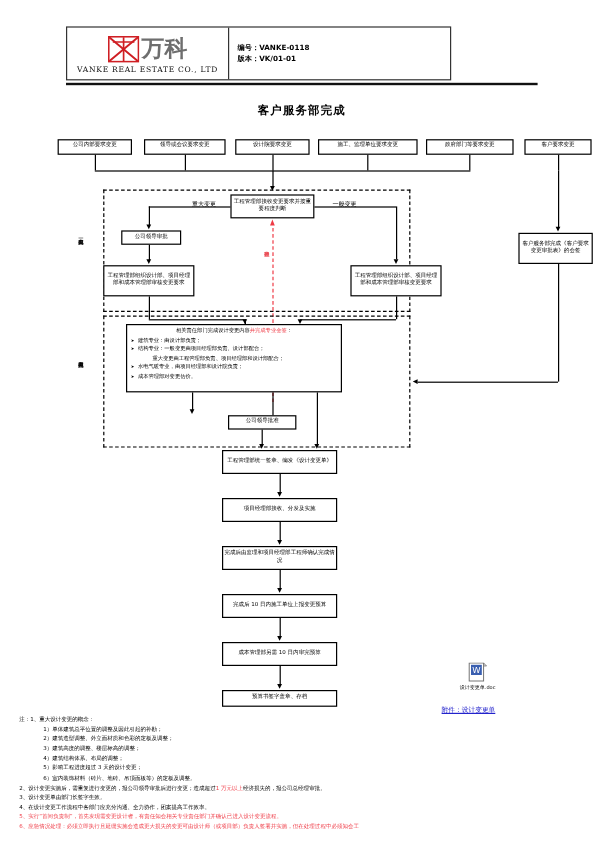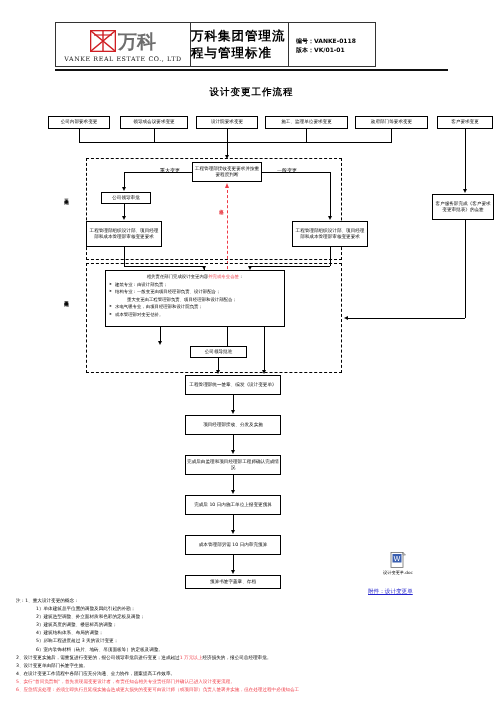--- a/index.html
+++ b/index.html
@@ -86,28 +86,27 @@
           <rect x="0.5" y="0.5" width="25" height="21" fill="none" stroke="#cf1f24" stroke-width="1.6"></rect>
           <path d="M1 1 L25 21 M25 1 L1 21" stroke="#cf1f24" stroke-width="1.6" fill="none"></path>
           <path d="M13 1 L13 21" stroke="#cf1f24" stroke-width="1.4"></path>
           <path d="M4 5 L22 5" stroke="#cf1f24" stroke-width="1.2"></path>
         </svg>
       </span>
       <span class="logo-cn">万科</span>
     </div>
     <div class="logo-en">VANKE  REAL  ESTATE  CO., LTD</div>
   </div>
-  <div class="hdr-title">万科集团管理流程与管理标准</div>
   <div class="hdr-meta">
     <div>编号：VANKE-0118</div>
     <div>版本：VK/01-01</div>
   </div>
 </div>
 <div class="abs" id="header-rule"></div>
-<div class="abs" id="doc-title">设计变更工作流程</div>
+<div class="abs" id="doc-title">客户服务部完成</div>
 
 <div class="abs box" style="left:48px;top:116px;width:62px;height:13px;">公司内部要求变更</div>
 <div class="abs box" style="left:120px;top:116px;width:68px;height:13px;">领导或会议要求变更</div>
 <div class="abs box" style="left:196px;top:116px;width:62px;height:13px;">设计院要求变更</div>
 <div class="abs box" style="left:265px;top:116px;width:83px;height:13px;">施工、监理单位要求变更</div>
 <div class="abs box" style="left:355px;top:116px;width:73px;height:13px;">政府部门等要求变更</div>
 <div class="abs box" style="left:437px;top:116px;width:56px;height:13px;">客户要求变更</div>
 
 <div class="abs ln vl" style="left:79px;top:129px;height:13px;"></div>
 <div class="abs ln vl" style="left:154px;top:129px;height:13px;"></div>

